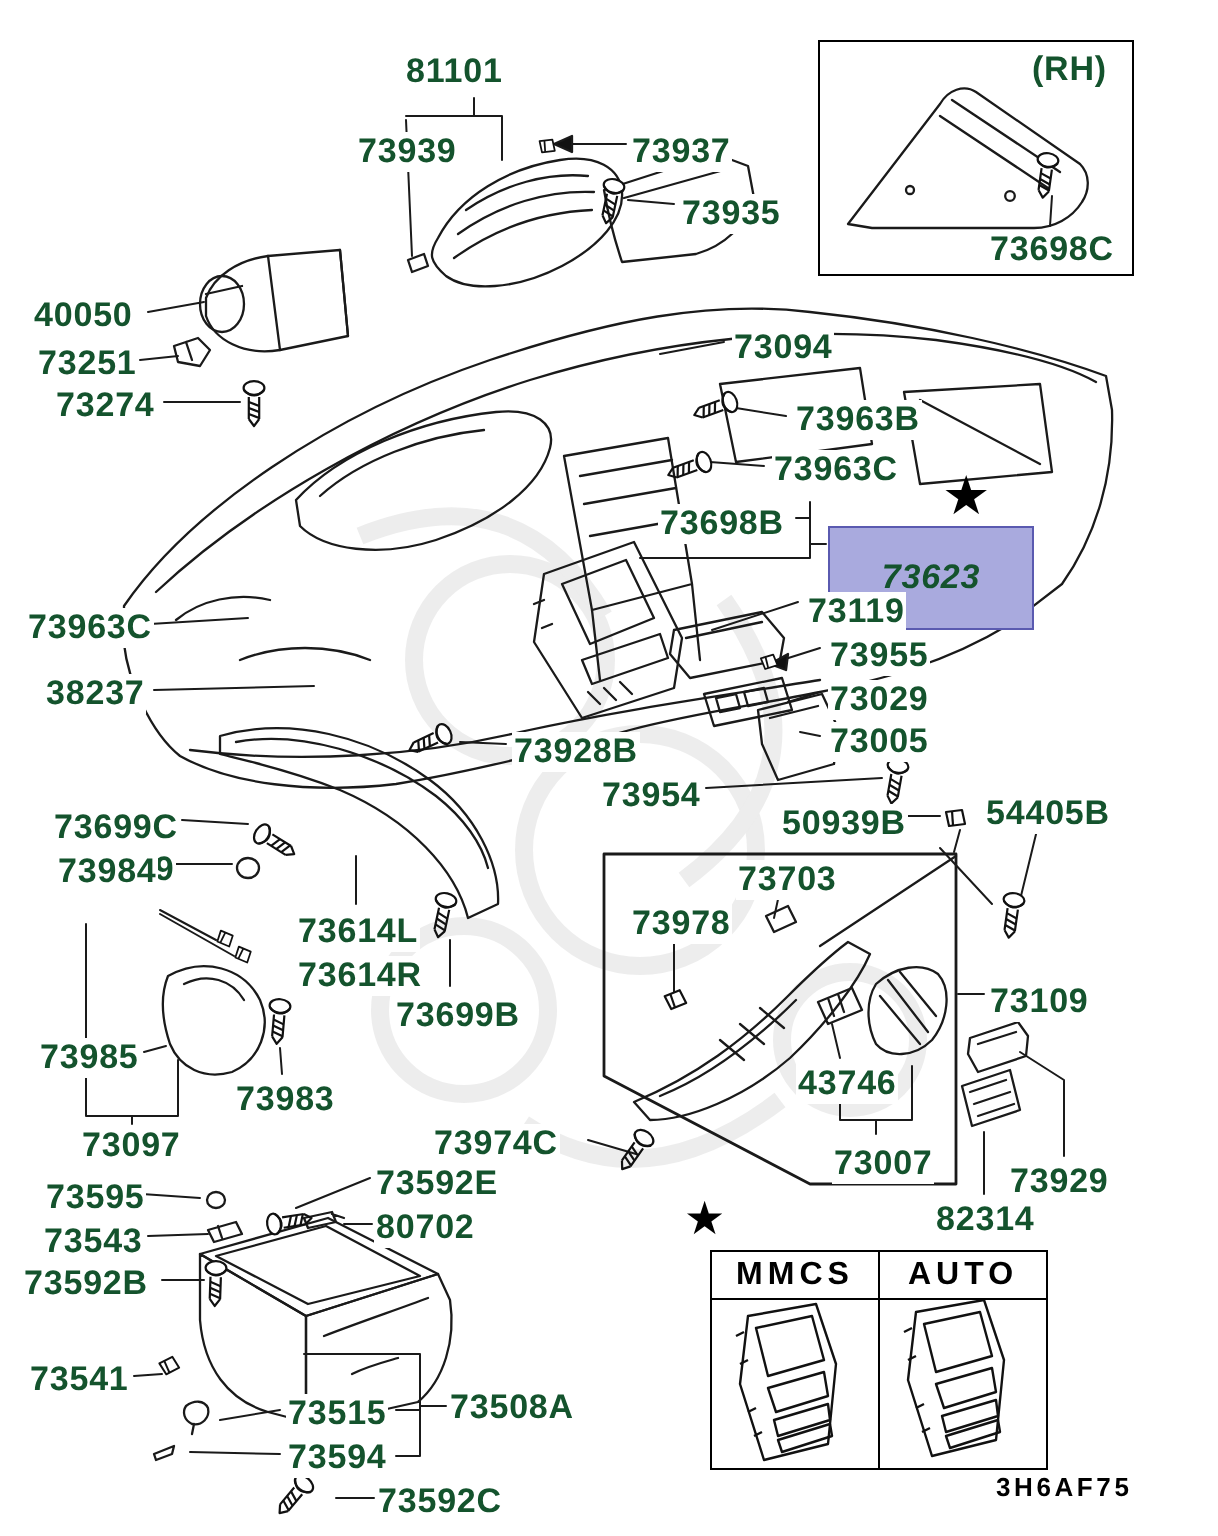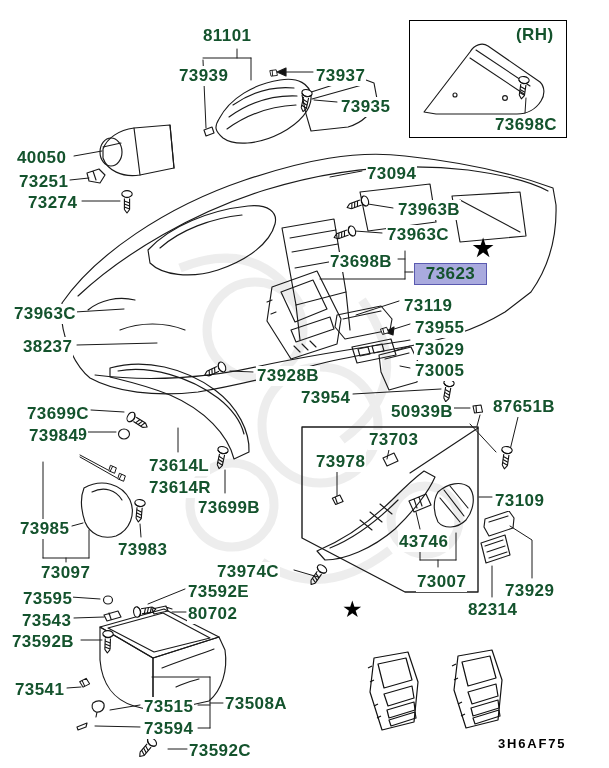--- a/index.html
+++ b/index.html
@@ -2,21 +2,21 @@
 <html><head>
 <meta charset="utf-8">
 <style>
   html,body{margin:0;padding:0;background:#fff;}
   .stage{position:relative;width:609px;height:768px;background:#ffffff;overflow:hidden;
          font-family:"Liberation Sans",sans-serif;}
   .stage svg{position:absolute;left:0;top:0;z-index:1;}
   .lbl{position:absolute;z-index:3;font:bold 17px/1.15 "Liberation Sans",sans-serif;
        letter-spacing:.4px;color:#14532d;background:#fff;padding:0 1px;white-space:nowrap;}
   .hl{display:flex;align-items:center;justify-content:center;border:1.5px solid #5a5ab0;
-      width:71px;height:20px;padding:0;}
+      width:71px;height:20px;padding:15px;font-style:italic;}
   .star{position:absolute;z-index:3;color:#000;line-height:1;background:transparent;padding:0;}
   .rhbox{position:absolute;left:409px;top:20px;width:156px;height:116px;
          border:1.6px solid #000;z-index:2;background:transparent;}
   .vtable{position:absolute;left:355px;top:625px;width:167px;height:108px;
           border:1.7px solid #000;z-index:2;display:flex;flex-direction:column;background:transparent;}
   .vhead{display:flex;height:23px;border-bottom:1.7px solid #000;}
   .vcell{flex:1;display:flex;align-items:center;justify-content:center;
          font:bold 16px "Liberation Sans",sans-serif;letter-spacing:2.5px;}
   .vbody{flex:1;display:flex;}
   .vcell + .vcell{border-left:1.7px solid #000;}
@@ -160,20 +160,30 @@
     <use href="#clip" transform="translate(384,331) rotate(-10) scale(0.8)"></use>
     <use href="#clip" transform="translate(337,500) rotate(-15)"></use>
     <use href="#clip" transform="translate(84,683) rotate(-20) scale(0.9)"></use>
 
     <use href="#bezel" transform="translate(366,652)"></use>
     <use href="#bezel" transform="translate(450,650)"></use>
   </svg>
 
   <div class="rhbox"></div>
 
+  <div class="vtable">
+    <div class="vhead">
+      <div class="vcell">MMCS</div>
+      <div class="vcell">AUTO</div>
+    </div>
+    <div class="vbody">
+      <div class="vcell"></div>
+      <div class="vcell"></div>
+    </div>
+  </div>
 
   <div class="lbl" style="left:202px;top:26px">81101</div>
   <div class="lbl" style="left:178px;top:66px">73939</div>
   <div class="lbl" style="left:315px;top:66px">73937</div>
   <div class="lbl" style="left:340px;top:97px">73935</div>
   <div class="lbl" style="left:515px;top:25px;background:transparent">(RH)</div>
   <div class="lbl" style="left:494px;top:115px">73698C</div>
   <div class="lbl" style="left:16px;top:148px">40050</div>
   <div class="lbl" style="left:18px;top:172px">73251</div>
   <div class="lbl" style="left:27px;top:193px">73274</div>
@@ -186,21 +196,21 @@
   <div class="lbl" style="left:13px;top:304px">73963C</div>
   <div class="lbl" style="left:403px;top:296px">73119</div>
   <div class="lbl" style="left:414px;top:318px">73955</div>
   <div class="lbl" style="left:22px;top:337px">38237</div>
   <div class="lbl" style="left:414px;top:340px">73029</div>
   <div class="lbl" style="left:414px;top:361px">73005</div>
   <div class="lbl" style="left:256px;top:366px">73928B</div>
   <div class="lbl" style="left:300px;top:388px">73954</div>
   <div class="lbl" style="left:26px;top:404px">73699C</div>
   <div class="lbl" style="left:390px;top:402px">50939B</div>
-  <div class="lbl" style="left:492px;top:397px">87651B</div>
+  <div class="lbl" style="left:492px;top:397px">54405B</div>
   <div class="lbl" style="left:37px;top:425px">74189</div>
   <div class="lbl" style="left:368px;top:430px">73703</div>
   <div class="lbl" style="left:28px;top:426px">73984</div>
   <div class="lbl" style="left:315px;top:452px">73978</div>
   <div class="lbl" style="left:148px;top:456px">73614L</div>
   <div class="lbl" style="left:148px;top:478px">73614R</div>
   <div class="lbl" style="left:494px;top:491px">73109</div>
   <div class="lbl" style="left:197px;top:498px">73699B</div>
   <div class="lbl" style="left:19px;top:519px">73985</div>
   <div class="lbl" style="left:398px;top:532px">43746</div>

